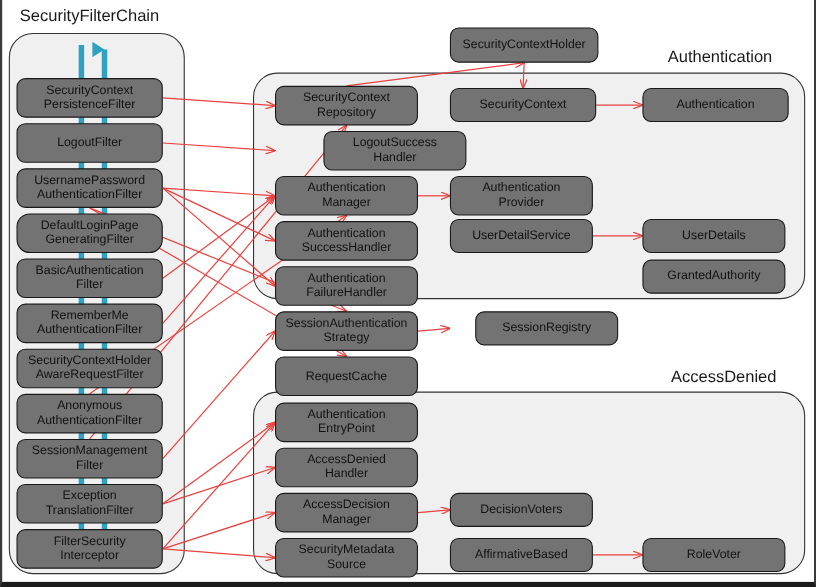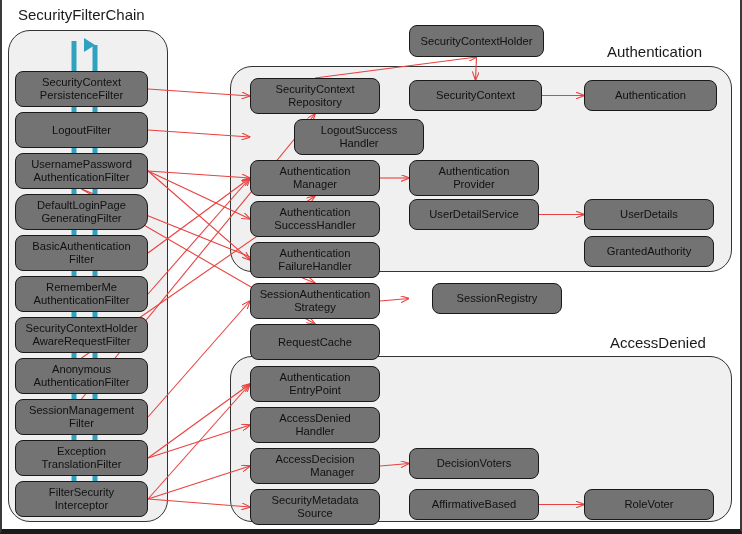--- a/index.html
+++ b/index.html
@@ -146,21 +146,21 @@
 SuccessHandler</div>
       <div class="node" style="left: 248px; top: 242px; width: 130px; height: 36px;">Authentication
 FailureHandler</div>
       <div class="node" style="left: 248px; top: 283px; width: 130px; height: 36px;">SessionAuthentication
 Strategy</div>
       <div class="node" style="left: 248px; top: 324px; width: 130px; height: 36px;">RequestCache</div>
       <div class="node" style="left: 248px; top: 366px; width: 130px; height: 36px;">Authentication
 EntryPoint</div>
       <div class="node" style="left: 248px; top: 407px; width: 130px; height: 36px;">AccessDenied
 Handler</div>
-      <div class="node" style="left: 248px; top: 448px; width: 130px; height: 36px; text-align: right;">AccessDecision
+      <div class="node" style="left: 248px; top: 448px; width: 130px; height: 36px;">AccessDecision
 Manager</div>
       <div class="node" style="left: 248px; top: 489px; width: 130px; height: 36px;">SecurityMetadata
 Source</div>
       <div class="node" style="left: 407px; top: 25px; width: 135px; height: 32px;">SecurityContextHolder</div>
       <div class="node" style="left: 407px; top: 80px; width: 133px; height: 31px;">SecurityContext</div>
       <div class="node" style="left: 582px; top: 80px; width: 133px; height: 31px;">Authentication</div>
       <div class="node" style="left: 407px; top: 160px; width: 130px; height: 36px;">Authentication
 Provider</div>
       <div class="node" style="left: 407px; top: 199px; width: 130px; height: 31px;">UserDetailService</div>
       <div class="node" style="left: 582px; top: 199px; width: 130px; height: 31px;">UserDetails</div>

